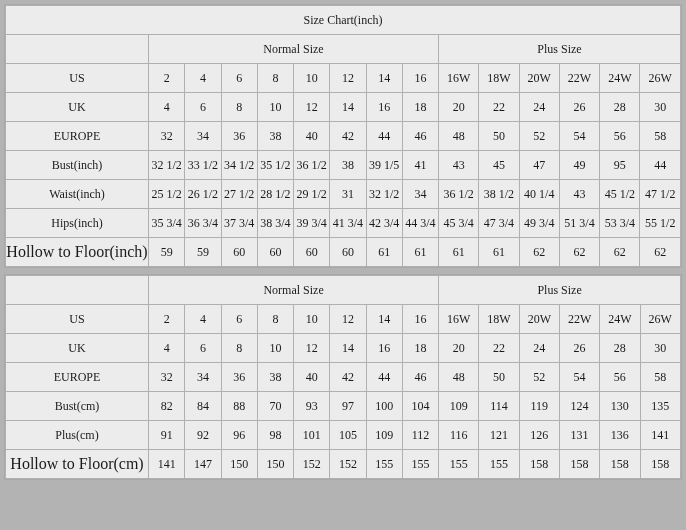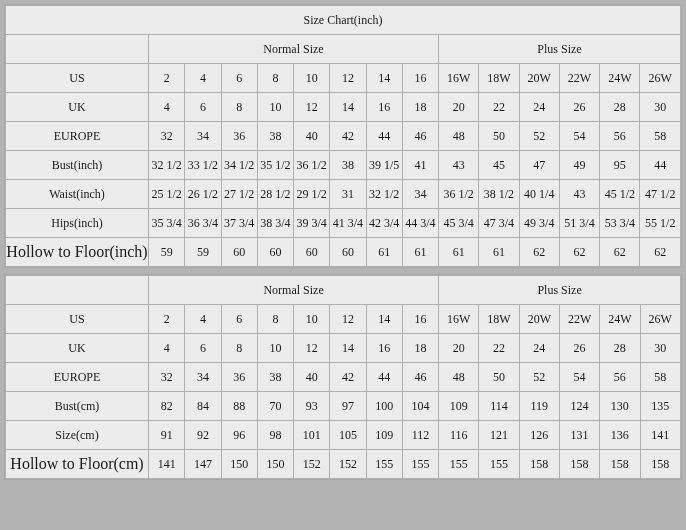--- a/index.html
+++ b/index.html
@@ -308,21 +308,21 @@
           <td class="val">109</td>
           <td class="val">114</td>
           <td class="val">119</td>
           <td class="val">124</td>
           <td class="val">130</td>
           <td class="val">135</td>
         </tr>
 
 
         <tr>
-          <td class="rowlabel">Size(cm)</td>
+          <td class="rowlabel">Plus(cm)</td>
           <td class="val">91</td>
           <td class="val">92</td>
           <td class="val">96</td>
           <td class="val">98</td>
           <td class="val">101</td>
           <td class="val">105</td>
           <td class="val">109</td>
           <td class="val">112</td>
           <td class="val">116</td>
           <td class="val">121</td>

